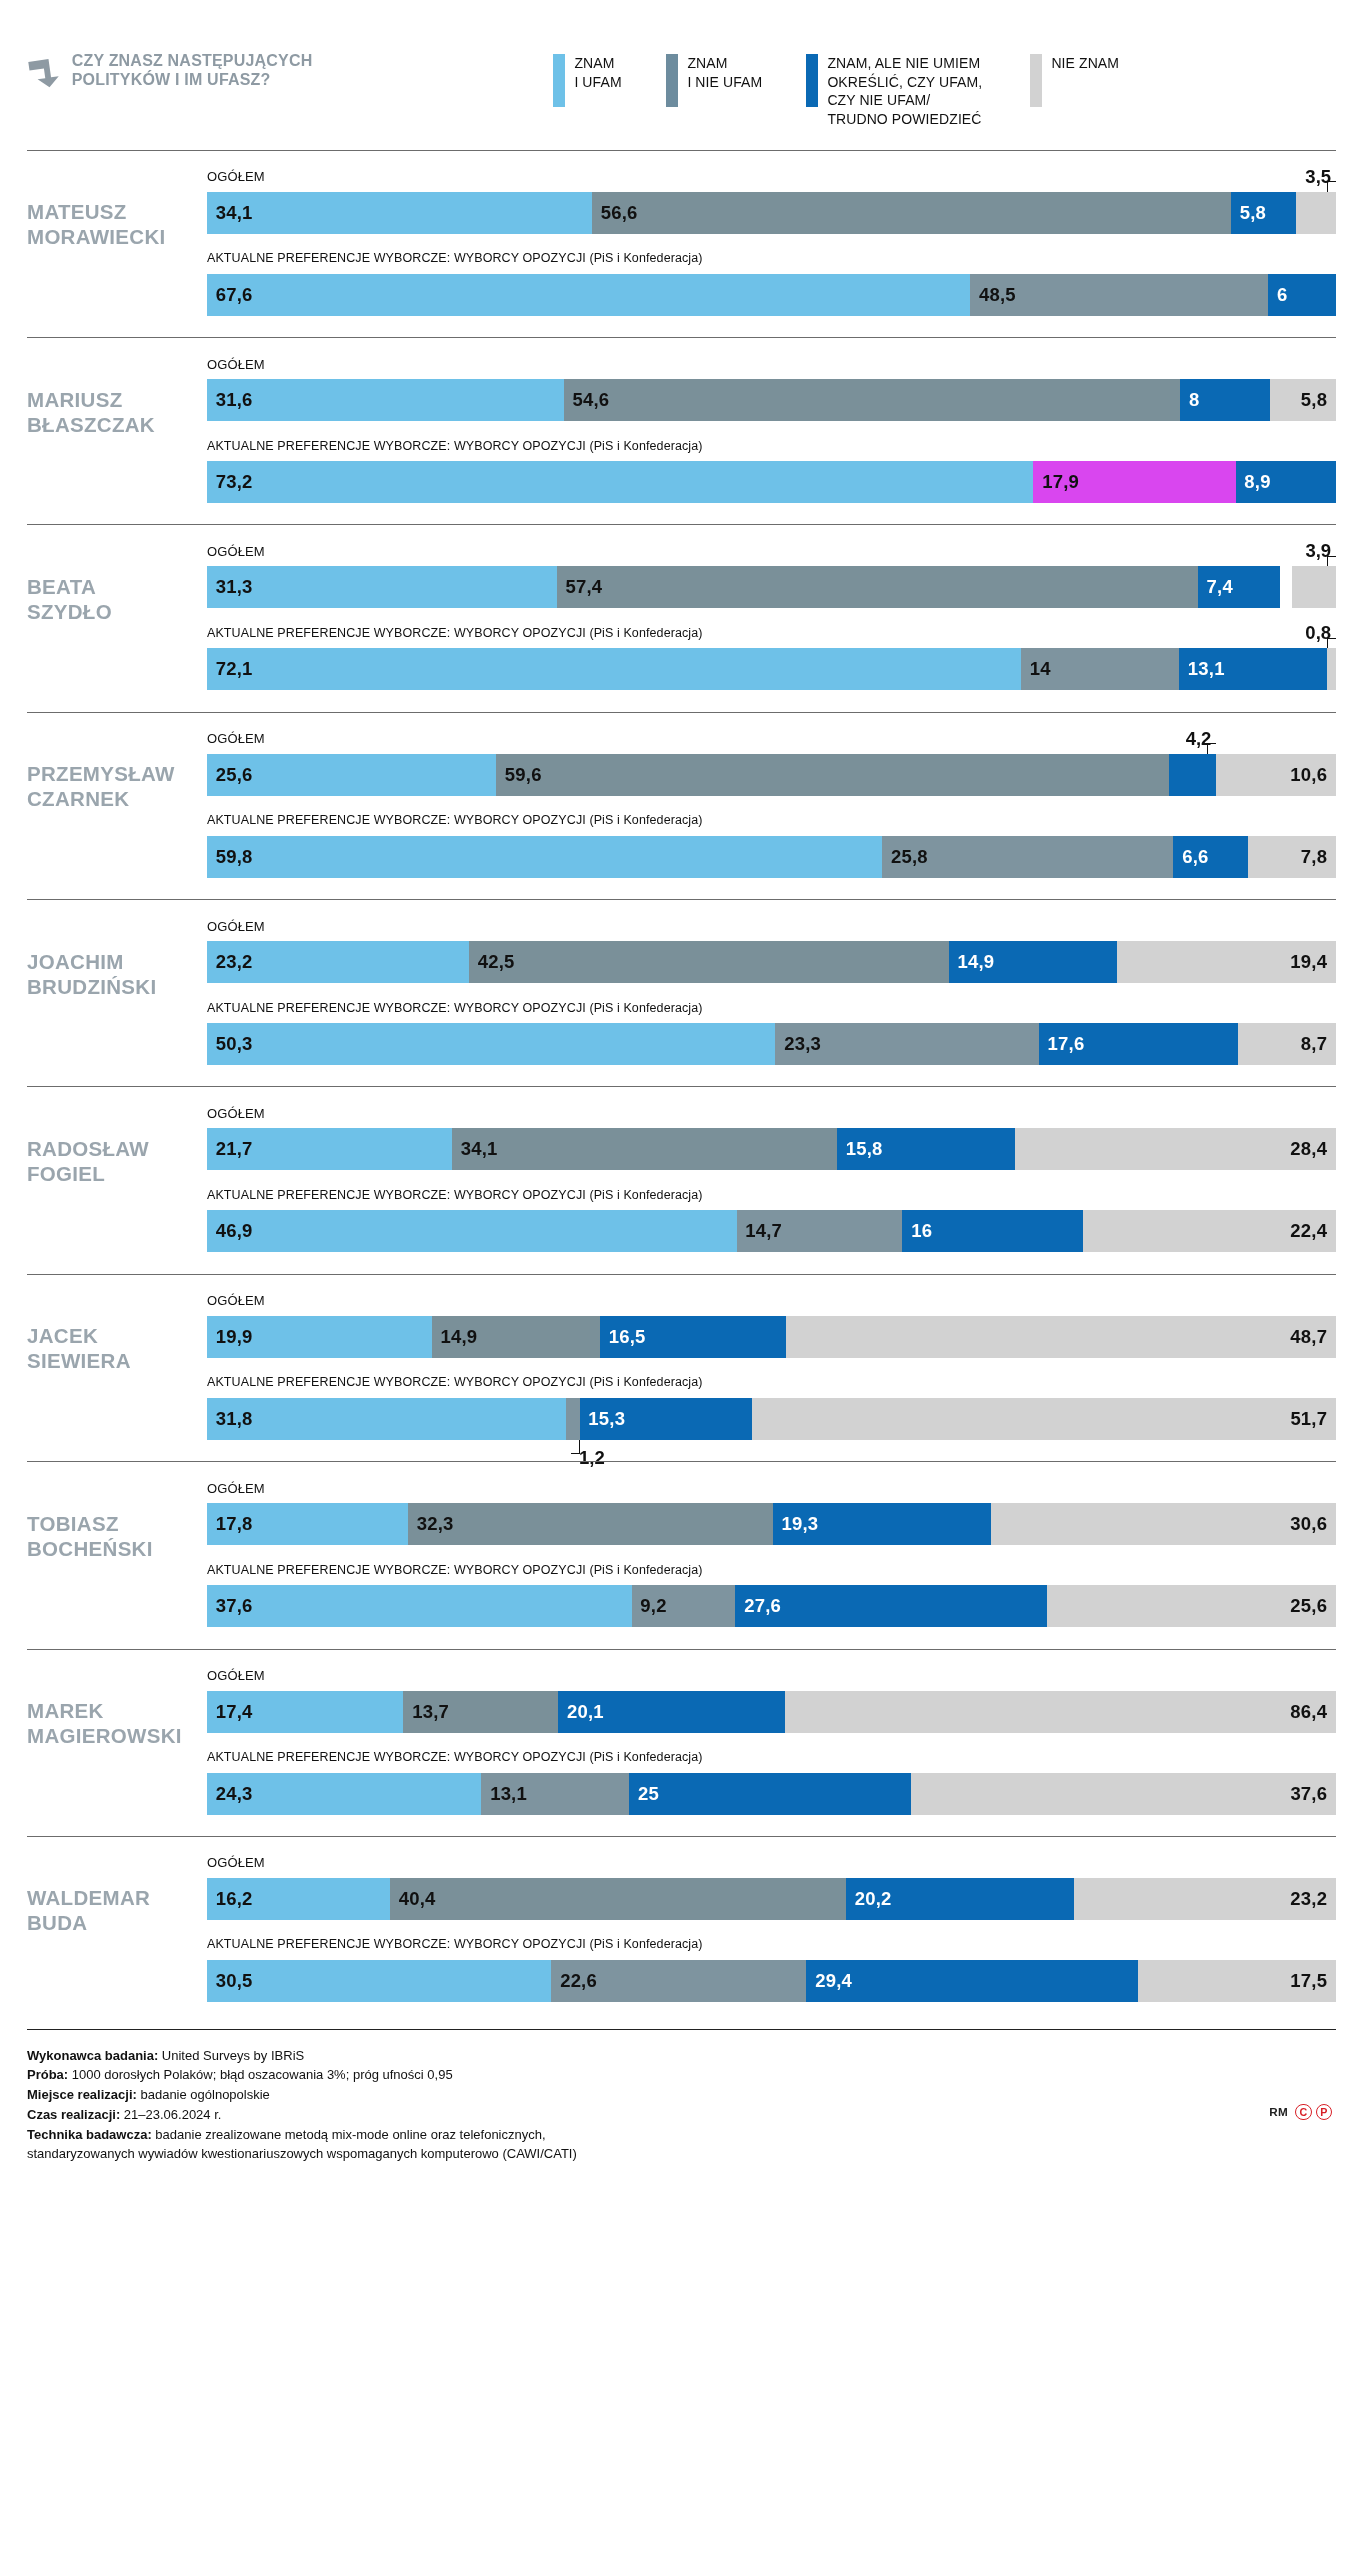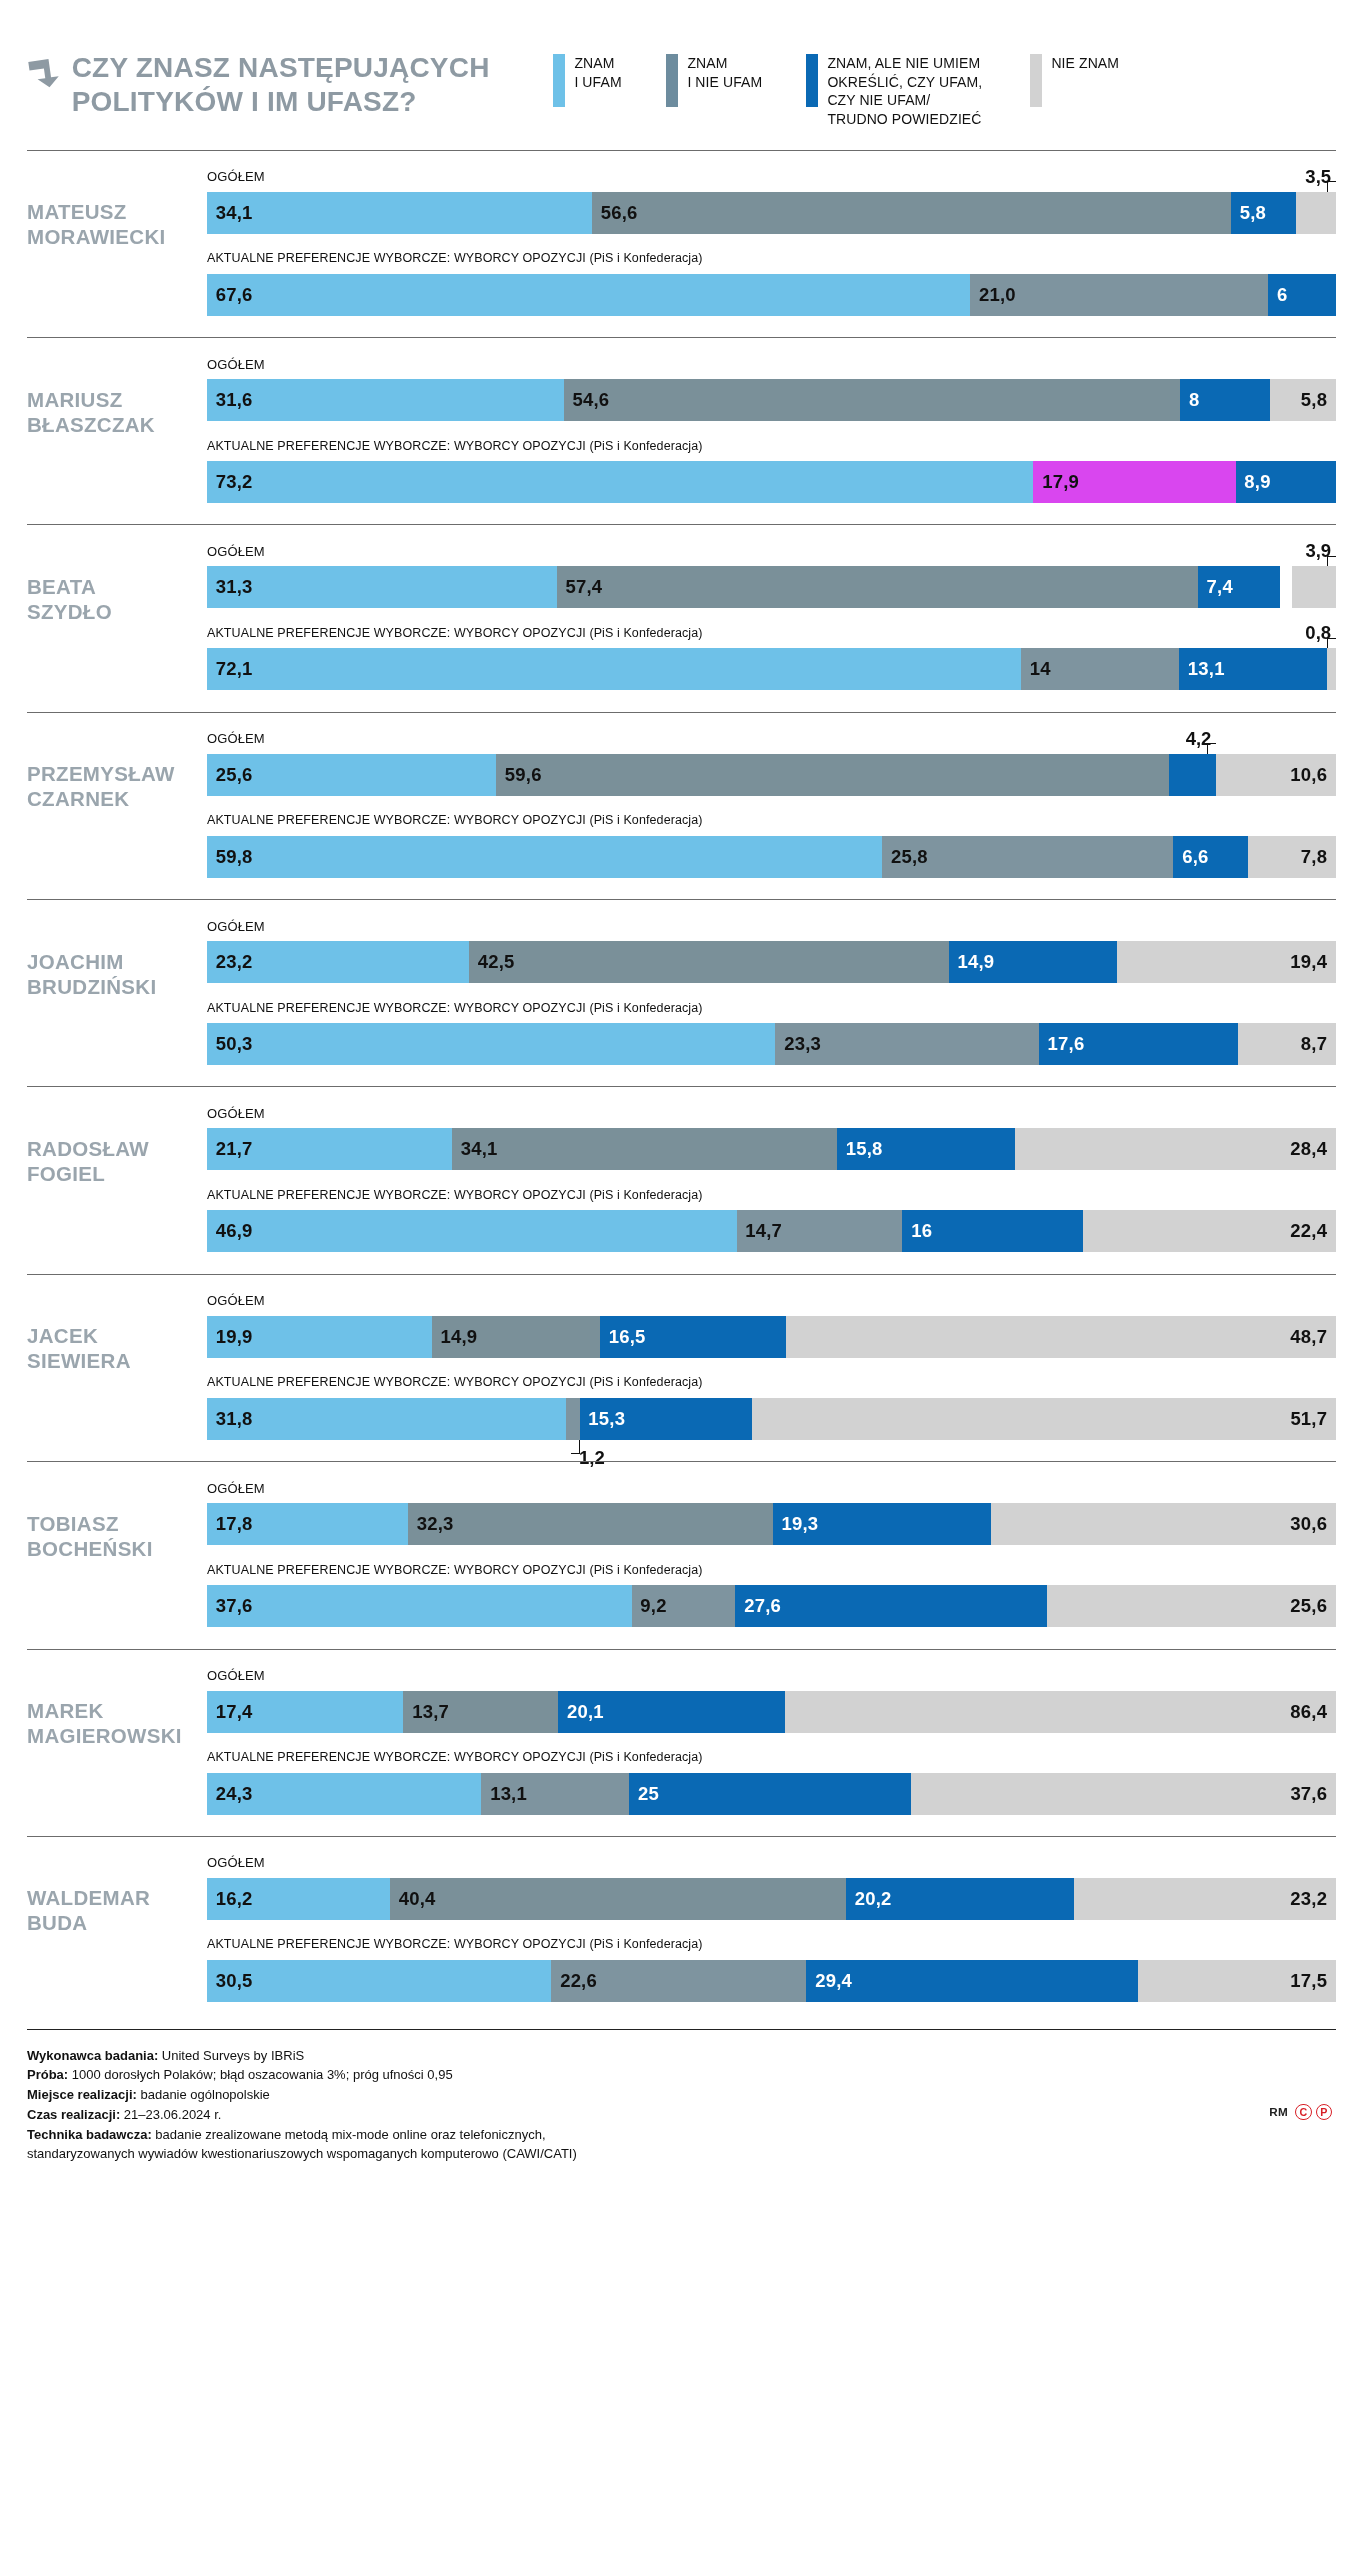--- a/index.html
+++ b/index.html
@@ -32,21 +32,21 @@
     padding-top: 17.5px;
   }
   .arrow-icon {
     width: 33px;
     height: 33px;
     flex: 0 0 33px;
     margin-right: 11.7px;
     margin-top: 5.8px;
   }
   .title-text {
-    font-size: 28px;
+    font-size: 16px;
     font-weight: bold;
     line-height: 1.22;
     letter-spacing: 0.2px;
     color: #8e9aa3;
     text-transform: uppercase;
   }
 
   
   .legend {
     display: flex;
@@ -290,21 +290,21 @@
               </div>
             </div>
           </div>
           <div class="chart-group">
             <div class="chart-caption small">AKTUALNE PREFERENCJE WYBORCZE: WYBORCY OPOZYCJI (PiS i Konfederacja)</div>
             <div class="bar">
               <div class="seg" style="background: rgb(110, 193, 232); width: 67.6%;">
                 <span class="seg-val val-dark">67,6</span>
               </div>
               <div class="seg" style="background: rgb(126, 148, 159); width: 26.4%;">
-                <span class="seg-val val-dark">21,0</span>
+                <span class="seg-val val-dark">48,5</span>
               </div>
               <div class="seg" style="background: rgb(10, 105, 180); width: 6%;">
                 <span class="seg-val val-light">6</span>
               </div>
             </div>
           </div>
         </div>
       </div>
       <div class="block">
         <div class="pol-name">MARIUSZ

